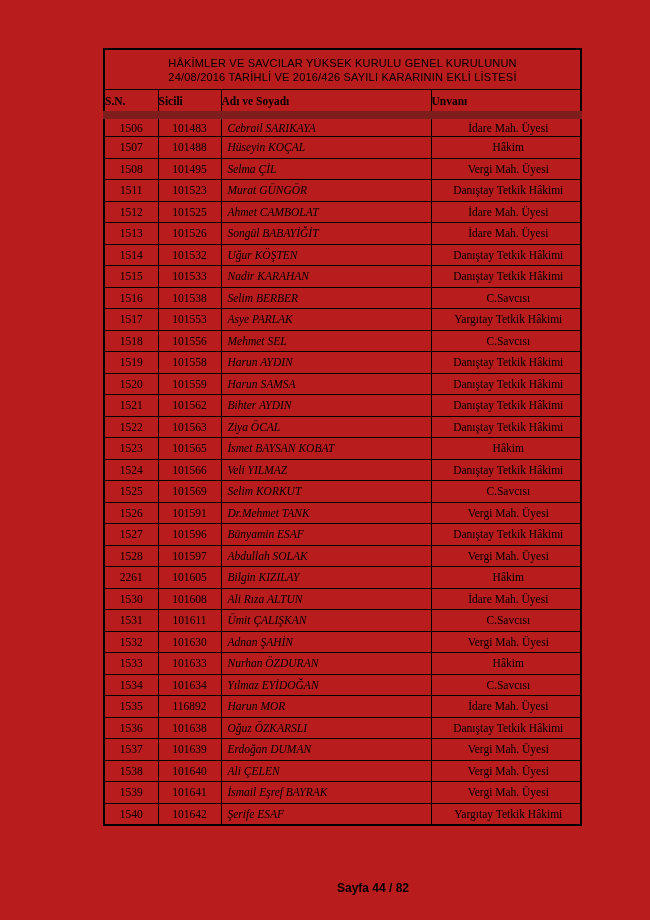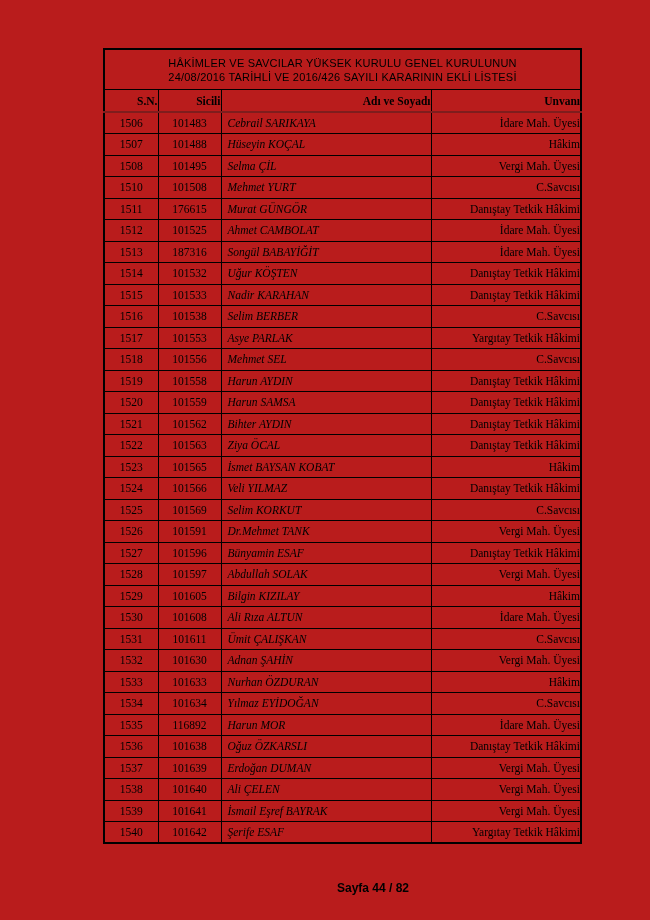--- a/index.html
+++ b/index.html
@@ -38,43 +38,43 @@
     font-weight: normal;
     font-size: 11px;
     line-height: 14px;
     letter-spacing: 0.2px;
   }
   tr.cols th {
     height: 21px;
     font-family: "Liberation Serif", serif;
     font-weight: bold;
     font-size: 11.5px;
-    text-align: right;
+    text-align: left;
     vertical-align: middle;
-    border-bottom: 2px solid #7f1d1d;
+    border-bottom: 8px solid #7f1d1d;
   }
   tbody tr {
     height: 21.5px;
     padding-left: 16px;
   }
   tbody td {
     font-family: "Liberation Serif", serif;
     font-size: 11.5px;
     vertical-align: middle;
   }
   tbody td.c0, tbody td.c1 {
     text-align: center;
   }
   tbody td.c2 {
     text-align: left;
     padding-left: 6px;
     font-style: italic;
   }
   tbody td.c3 {
-    text-align: right;
+    text-align: center;
     padding-left: 5px;
   }
   .footer {
     position: absolute;
     left: 0;
     top: 881px;
     width: 650px;
     text-align: center;
     font-family: "Liberation Sans", sans-serif;
     font-weight: bold;
@@ -121,40 +121,34 @@
           <td class="c2">Hüseyin KOÇAL</td>
           <td class="c3">Hâkim</td>
         </tr>
         <tr>
           <td class="c0">1508</td>
           <td class="c1">101495</td>
           <td class="c2">Selma ÇİL</td>
           <td class="c3">Vergi Mah. Üyesi</td>
         </tr>
         <tr>
-          <td class="c0">1510</td>
-          <td class="c1">101508</td>
-          <td class="c2">Mehmet YURT</td>
-          <td class="c3">C.Savcısı</td>
-        </tr>
-        <tr>
           <td class="c0">1511</td>
-          <td class="c1">176615</td>
+          <td class="c1">101523</td>
           <td class="c2">Murat GÜNGÖR</td>
           <td class="c3">Danıştay Tetkik Hâkimi</td>
         </tr>
         <tr>
           <td class="c0">1512</td>
           <td class="c1">101525</td>
           <td class="c2">Ahmet CAMBOLAT</td>
           <td class="c3">İdare Mah. Üyesi</td>
         </tr>
         <tr>
           <td class="c0">1513</td>
-          <td class="c1">187316</td>
+          <td class="c1">101526</td>
           <td class="c2">Songül BABAYİĞİT</td>
           <td class="c3">İdare Mah. Üyesi</td>
         </tr>
         <tr>
           <td class="c0">1514</td>
           <td class="c1">101532</td>
           <td class="c2">Uğur KÖŞTEN</td>
           <td class="c3">Danıştay Tetkik Hâkimi</td>
         </tr>
         <tr>
@@ -235,21 +229,21 @@
           <td class="c2">Bünyamin ESAF</td>
           <td class="c3">Danıştay Tetkik Hâkimi</td>
         </tr>
         <tr>
           <td class="c0">1528</td>
           <td class="c1">101597</td>
           <td class="c2">Abdullah SOLAK</td>
           <td class="c3">Vergi Mah. Üyesi</td>
         </tr>
         <tr>
-          <td class="c0">1529</td>
+          <td class="c0">2261</td>
           <td class="c1">101605</td>
           <td class="c2">Bilgin KIZILAY</td>
           <td class="c3">Hâkim</td>
         </tr>
         <tr>
           <td class="c0">1530</td>
           <td class="c1">101608</td>
           <td class="c2">Ali Rıza ALTUN</td>
           <td class="c3">İdare Mah. Üyesi</td>
         </tr>

